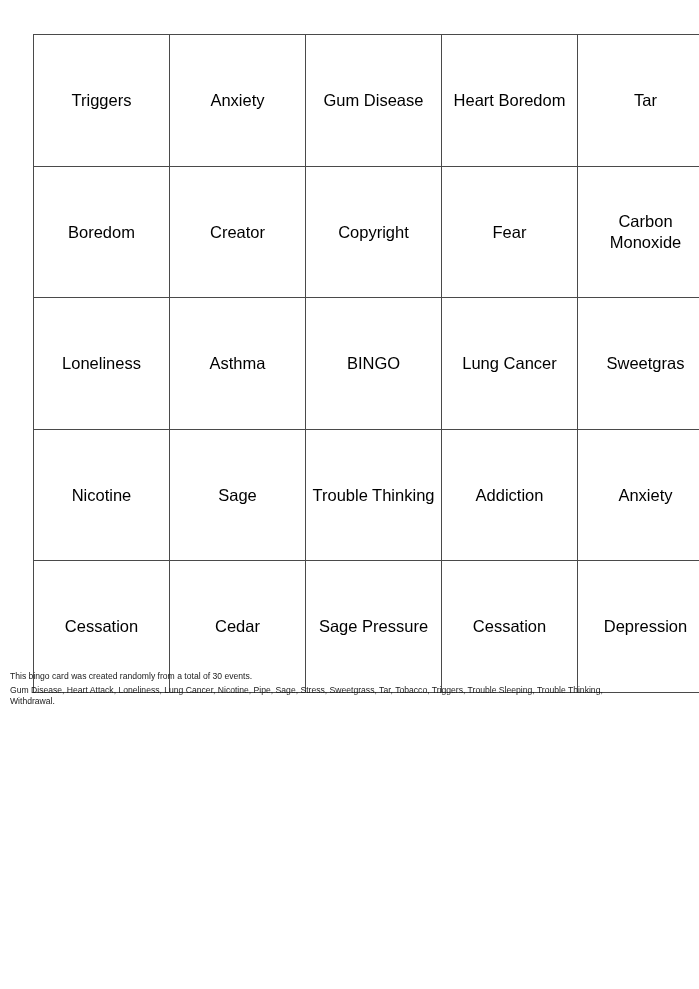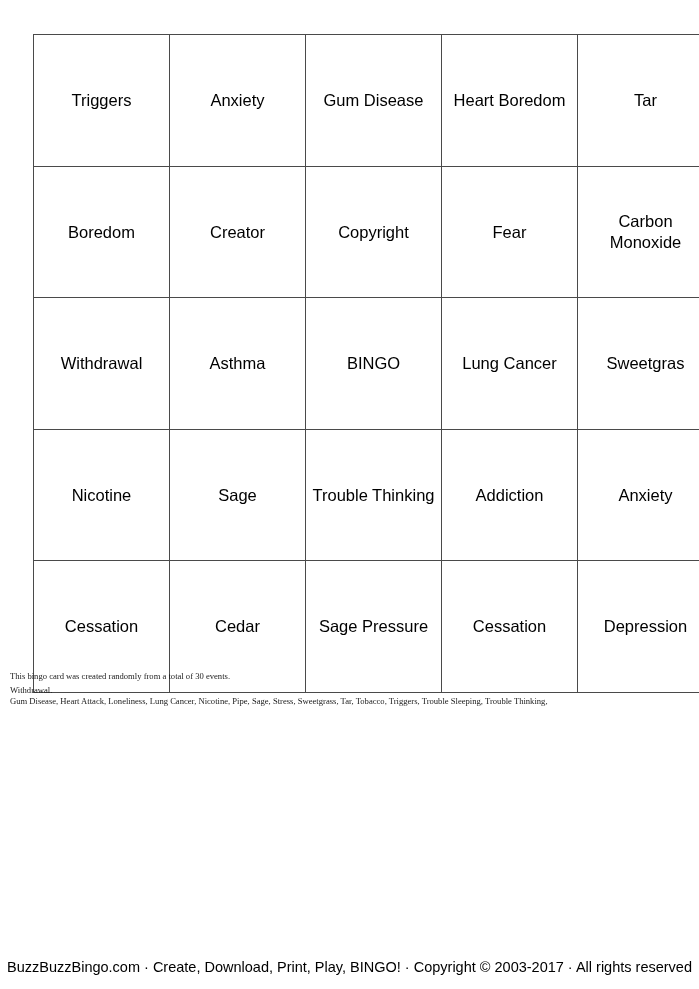--- a/index.html
+++ b/index.html
@@ -49,21 +49,20 @@
 
   
   #fine-print {
     position: absolute;
     left: 10px;
     top: 671px;
     width: 672px;
     font-size: 8.6px;
     line-height: 11.6px;
     color: #1a1a1a;
-    font-family: Liberation Serif, serif;
   }
   #fine-print .fp-line {
     white-space: nowrap;
   }
   #fine-print .fp-gap {
     height: 2px;
   }
 
   
   #footer {
@@ -91,21 +90,21 @@
         <td>Tar</td>
       </tr>
       <tr>
         <td>Boredom</td>
         <td>Creator</td>
         <td>Copyright</td>
         <td>Fear</td>
         <td>Carbon Monoxide</td>
       </tr>
       <tr>
-        <td>Withdrawal</td>
+        <td>Loneliness</td>
         <td>Asthma</td>
         <td>BINGO</td>
         <td>Lung Cancer</td>
         <td>Sweetgras</td>
       </tr>
       <tr>
         <td>Nicotine</td>
         <td>Sage</td>
         <td>Trouble Thinking</td>
         <td>Addiction</td>
@@ -117,19 +116,18 @@
         <td>Sage Pressure</td>
         <td>Cessation</td>
         <td>Depression</td>
       </tr>
     </tbody>
   </table>
 
   <div id="fine-print">
     <div class="fp-line">This bingo card was created randomly from a total of 30 events.</div>
     <div class="fp-gap"></div>
+    <div class="fp-line">Gum Disease, Heart Attack, Loneliness, Lung Cancer, Nicotine, Pipe, Sage, Stress, Sweetgrass, Tar, Tobacco, Triggers, Trouble Sleeping, Trouble Thinking,</div>
     <div class="fp-line">Withdrawal.</div>
-    <div class="fp-line">Gum Disease, Heart Attack, Loneliness, Lung Cancer, Nicotine, Pipe, Sage, Stress, Sweetgrass, Tar, Tobacco, Triggers, Trouble Sleeping, Trouble Thinking,</div>
   </div>
 
-  <div id="footer">BuzzBuzzBingo.com · Create, Download, Print, Play, BINGO! · Copyright © 2003-2017 · All rights reserved</div>
 
 </div>
 
 </body></html>

